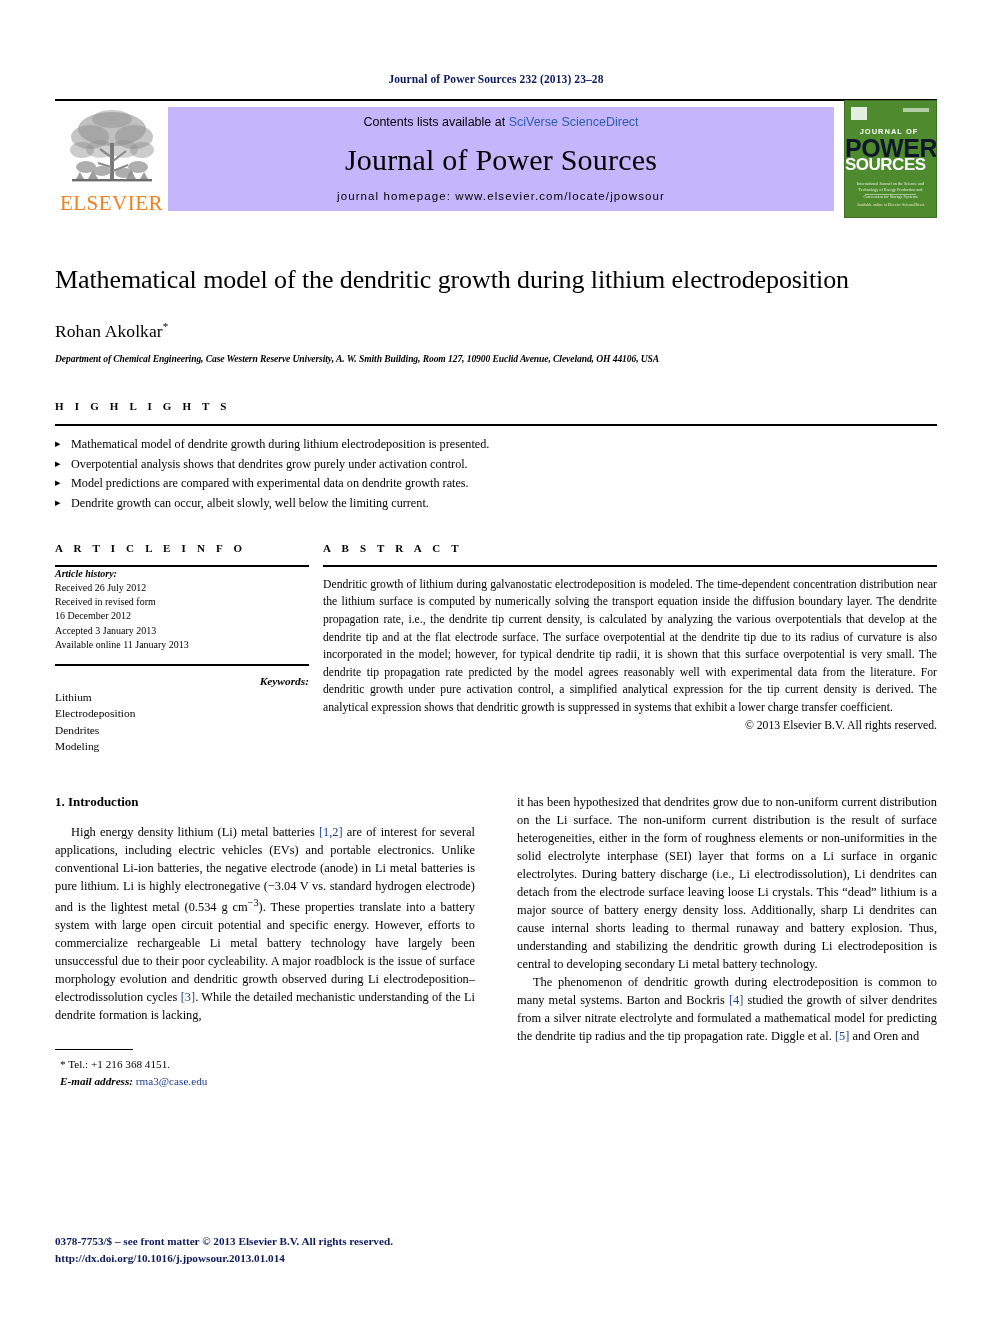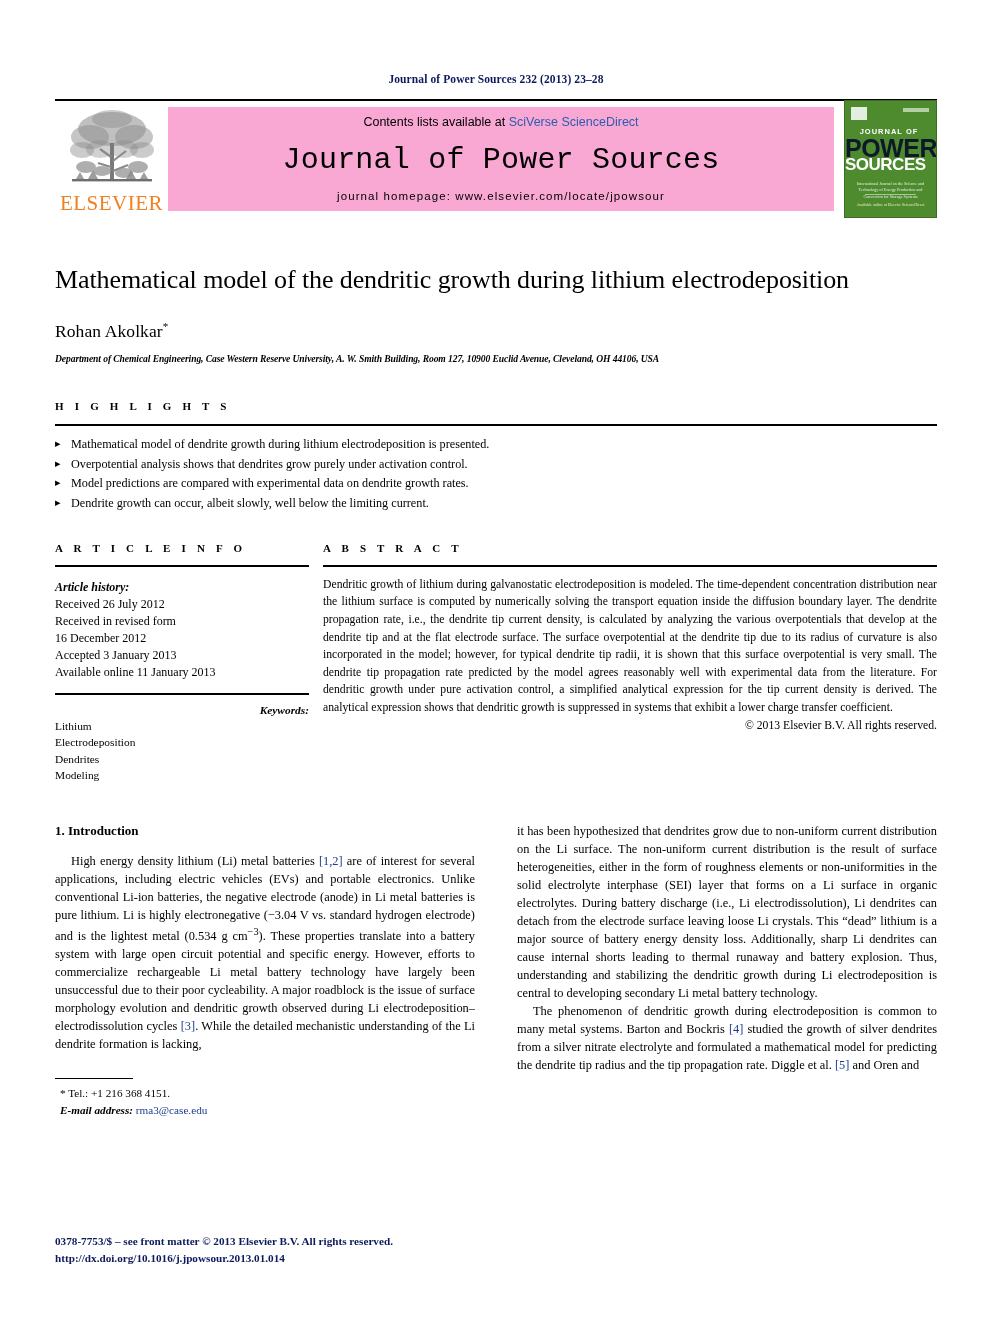--- a/index.html
+++ b/index.html
@@ -48,36 +48,36 @@
   .elsevier-word {
     font-family: "Liberation Serif", serif;
     font-size: 21px;
     letter-spacing: .5px;
     color: #f08020;
     line-height: 1;
     padding-bottom: 1px;
   }
   .mast-center {
     flex: 1 1 auto;
-    background: #f9a8d4;
+    background: #c4b5fd;
     margin: 6px 0 6px 0;
     display: flex;
     flex-direction: column;
     align-items: center;
     justify-content: space-between;
     padding: 8px 0 9px 0;
   }
   .contents-line {
     font-family: "Liberation Sans", sans-serif;
     font-size: 12.5px;
     color: #000;
   }
   .contents-line .sd { color: #2a5db0; }
   .journal-title {
-    font-family: Liberation Mono, monospace;
+    font-family: Liberation Serif, serif;
     font-size: 30px;
     letter-spacing: .2px;
     color: #000;
     line-height: 1;
   }
   .homepage-line {
     font-family: "Liberation Sans", sans-serif;
     font-size: 11.5px;
     letter-spacing: 1.1px;
     color: #000;
@@ -151,21 +151,21 @@
     position: absolute;
     left: 0; top: 0;
     font-size: 11px;
   }
 
   
   .info-abstract { margin: 28px 55px 0 55px; display: flex; }
   .col-info { width: 268px; flex: 0 0 268px; padding-right: 14px; }
   .col-abs { flex: 1 1 auto; }
   .blk-rule { border-top: 2.2px solid #000; margin-top: 11px; }
-  .hist { margin-top: 12px; font-size: 12px; line-height: 1.42; }
+  .hist { margin-top: 0; font-size: 10px; line-height: 1.42; }
   .hist .lab { font-style: italic; font-weight: bold; }
   .kw-rule { border-top: 2.2px solid #000; margin-top: 12px; }
   .kw { margin-top: 7px; font-size: 11.4px; line-height: 1.42; }
   .kw .lab { font-style: italic; font-weight: bold; text-align: right; }
   .abs-text {
     margin-top: 9px;
     font-size: 11.7px;
     line-height: 1.5;
     text-align: justify;
   }

